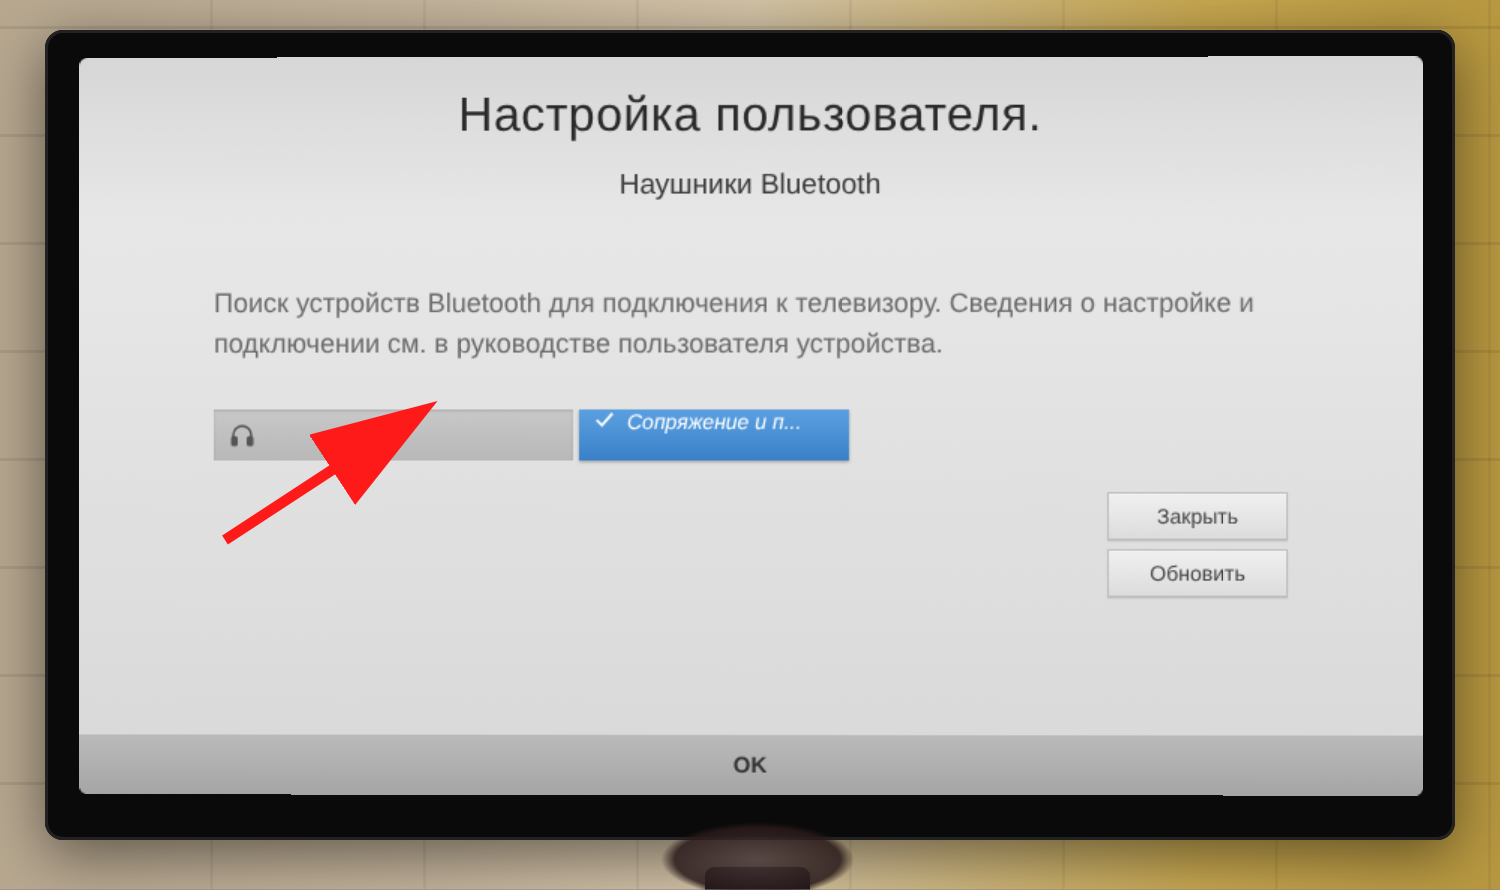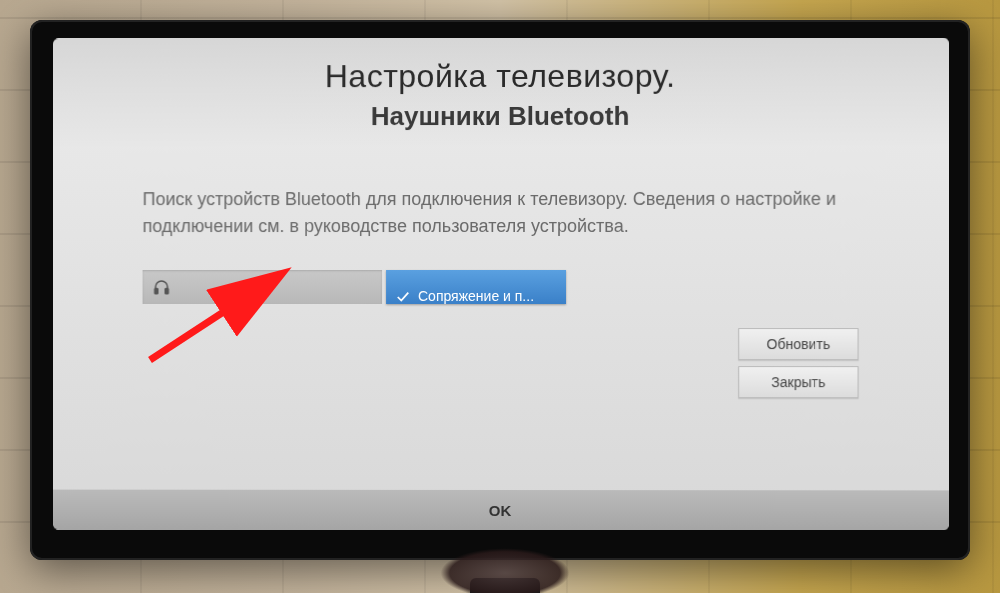--- a/index.html
+++ b/index.html
@@ -47,24 +47,24 @@
     background: linear-gradient(to bottom, rgba(200,200,200,0.6), rgba(230,230,230,0.2));
     padding-bottom: 14px;
   }
   .title {
     font-size: 32px;
     color: #2a2a2a;
     font-weight: 400;
     letter-spacing: 0.5px;
   }
   .subtitle {
-    font-size: 26px;
+    font-size: 19px;
     color: #3a3a3a;
-    margin-top: 6px;
-    font-weight: 700;
+    margin-top: 18px;
+    font-weight: 400;
   }
   .body-text {
     margin: 40px 90px 0 90px;
     font-size: 18px;
     color: #6a6a6a;
     line-height: 1.5;
   }
   .device-row {
     margin: 30px 90px 0 90px;
     display: flex;
@@ -93,27 +93,28 @@
     font-size: 14px;
     color: #cfa040;
     font-weight: 500;
     opacity: 0.5;
   }
   .pair-btn {
     background: linear-gradient(to bottom, #5aa0e0, #3a80c8);
     height: 34px;
     flex: 0 0 180px;
     display: flex;
-    align-items: flex-end;
+    align-items: flex-start;
     padding: 0 10px;
     gap: 8px;
     color: #fff;
     font-size: 14px;
     box-shadow: 0 1px 2px rgba(0,0,0,0.3);
     cursor: pointer;
+    font-style: italic;
   }
   .pair-btn .check {
     width: 14px;
     height: 14px;
   }
   .side-btns {
     position: absolute;
     right: 90px;
     top: 290px;
     display: flex;
@@ -178,21 +179,21 @@
     box-shadow: 0 4px 8px rgba(0,0,0,0.4);
   }
 </style>
 </head>
 <body class="wall-lines">
 
 <div class="tv">
   <div class="screen">
 
     <div class="header">
-      <div class="title">Настройка телевизору.</div>
+      <div class="title">Настройка пользователя.</div>
       <div class="subtitle">Наушники Bluetooth</div>
     </div>
 
     <div class="body-text">Поиск устройств Bluetooth для подключения к телевизору. Сведения о настройке и подключении см. в руководстве пользователя устройства.</div>
 
     <div class="device-row">
       <div class="device-item">
         <span class="icon-wrap">
           <svg viewBox="0 0 24 24" width="18" height="18" fill="none" stroke="currentColor" stroke-width="2">
             <path d="M4 14v-2a8 8 0 0 1 16 0v2"></path>
@@ -206,22 +207,22 @@
         <span class="check">
           <svg viewBox="0 0 16 16" width="14" height="14">
             <path d="M2 8 L6 12 L14 3" stroke="#fff" stroke-width="2" fill="none"></path>
           </svg>
         </span>
         <span>Сопряжение и п...</span>
       </div>
     </div>
 
     <div class="side-btns">
+      <div class="side-btn">Закрыть</div>
       <div class="side-btn">Обновить</div>
-      <div class="side-btn">Закрыть</div>
     </div>
 
     <div class="footer">OK</div>
 
   </div>
 </div>
 
 <svg class="arrow" viewBox="0 0 220 110">
   <defs>
     <marker id="ah" markerWidth="12" markerHeight="12" refX="10" refY="4" orient="auto">

